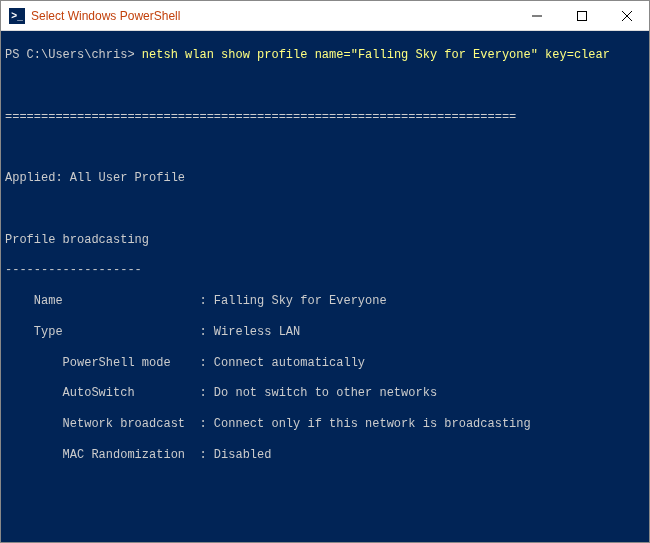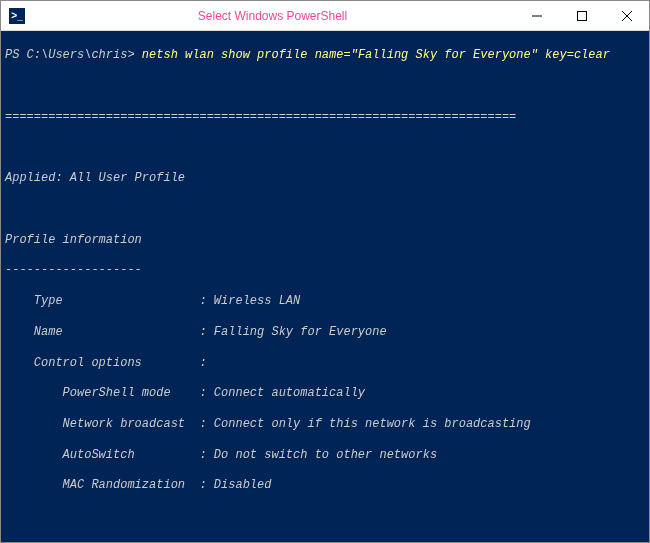--- a/index.html
+++ b/index.html
@@ -32,22 +32,21 @@
       background: #012456;
       display: flex;
       align-items: center;
       justify-content: center;
       color: #fff;
       font-size: 10px;
       font-weight: bold;
     }
     .titlebar-title {
       flex: 1;
-      color: #ec4899;
-      text-align: center;
+      color: #c2410c;
     }
     .titlebar-buttons {
       display: flex;
       height: 100%;
     }
     .titlebar-btn {
       width: 45px;
       height: 100%;
       display: flex;
       align-items: center;
@@ -75,21 +74,20 @@
       color: #ccc;
     }
     .prompt-path {
       color: #ccc;
     }
     .cmd {
       color: #ffff80;
     }
     .line {
       display: block;
-      font-style: italic;
     }
   </style>
 </head>
 <body>
 
 <div class="titlebar">
   <div class="titlebar-icon">&gt;_</div>
   <div class="titlebar-title">Select Windows PowerShell</div>
   <div class="titlebar-buttons">
     <div class="titlebar-btn">
@@ -111,28 +109,27 @@
   </div>
 </div>
 
 <div class="terminal">
 <span class="line"><span class="prompt-ps">PS </span><span class="prompt-path">C:\Users\chris&gt;</span><span class="cmd"> netsh wlan show profile name="Falling Sky for Everyone" key=clear</span></span>
 <span class="line"> </span>
 <span class="line">=======================================================================</span>
 <span class="line"> </span>
 <span class="line">Applied: All User Profile</span>
 <span class="line"> </span>
-<span class="line">Profile information</span>
+<span class="line">Profile broadcasting</span>
 <span class="line">-------------------</span>
+<span class="line"><span>    Name                   : </span><span>Falling Sky for Everyone</span></span>
 <span class="line"><span>    Type                   : </span><span>Wireless LAN</span></span>
-<span class="line"><span>    Name                   : </span><span>Falling Sky for Everyone</span></span>
-<span class="line"><span>    Control options        :</span><span></span></span>
 <span class="line"><span>        PowerShell mode    : </span><span>Connect automatically</span></span>
+<span class="line"><span>        AutoSwitch         :</span><span> Do not switch to other networks</span></span>
 <span class="line"><span>        Network broadcast  : </span><span>Connect only if this network is broadcasting</span></span>
-<span class="line"><span>        AutoSwitch         :</span><span> Do not switch to other networks</span></span>
 <span class="line"><span>        MAC Randomization  : </span><span>Disabled</span></span>
 
 
 
 
 
 
 
 
 

